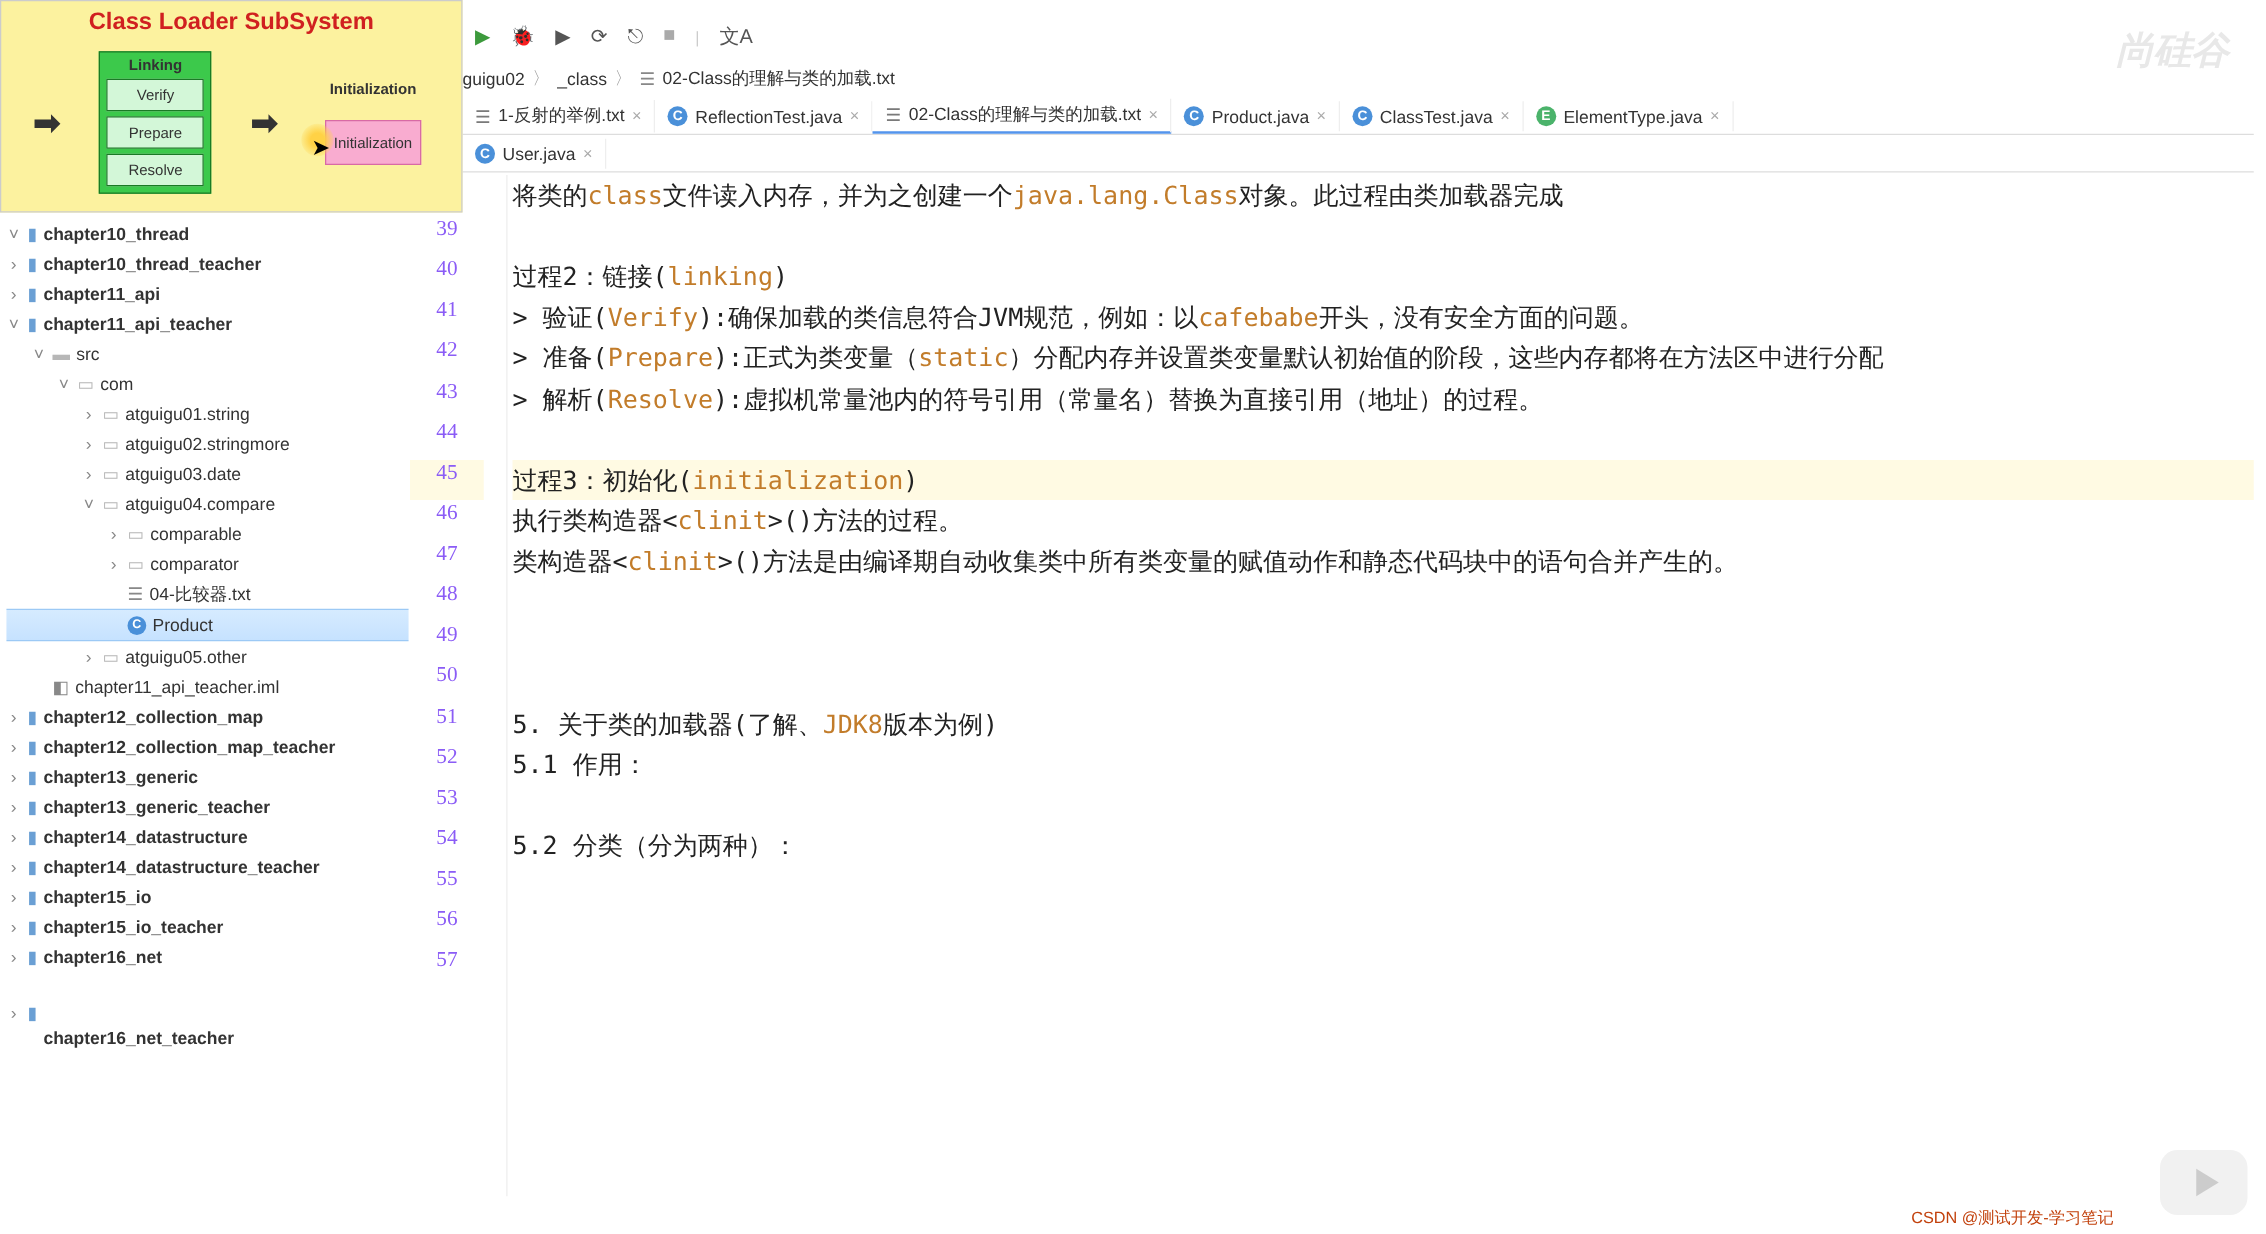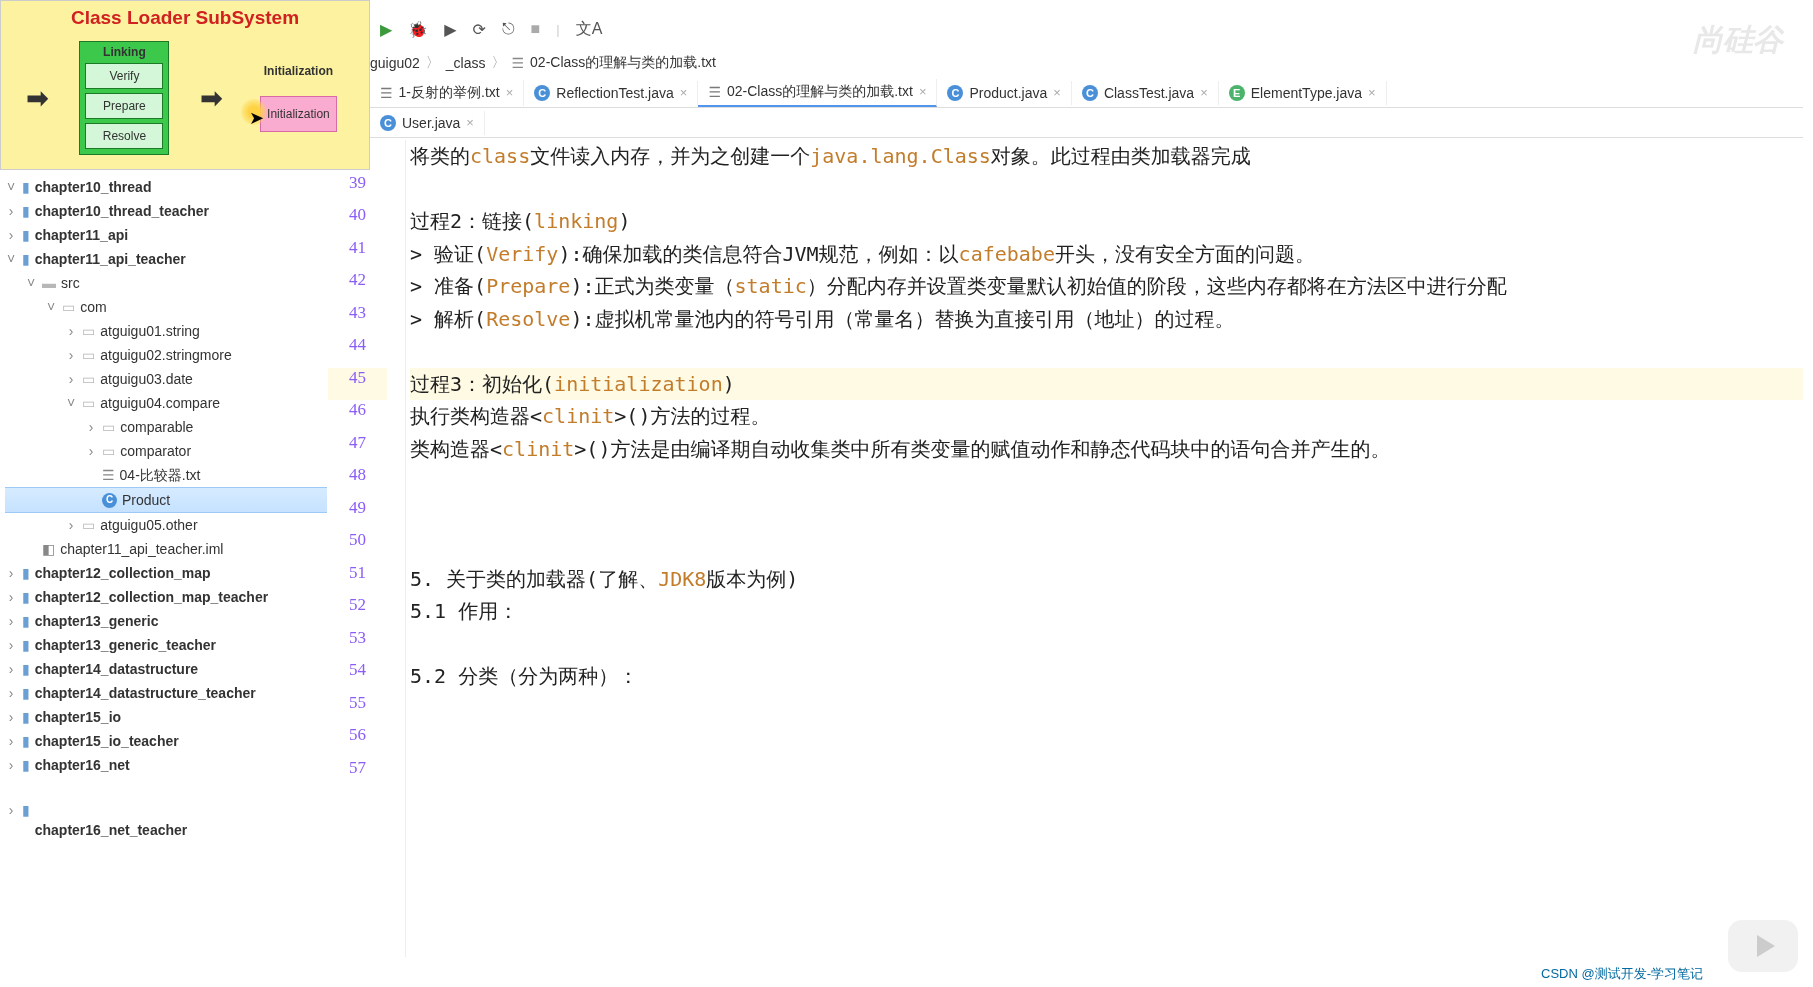--- a/index.html
+++ b/index.html
@@ -60,21 +60,21 @@
 
   
   .gutter { position: absolute; left: 328px; top: 140px; width: 78px; bottom: 30px; background: #fff; border-right: 1px solid #eee; text-align: center; color:#8b5cf6; font-size: 17px; padding-right: 18px; font-family: Liberation Serif, serif; }
   .code { position: absolute; left: 410px; top: 140px; right: 10px; bottom: 30px; font-size: 20px; font-family: "Microsoft YaHei","Consolas",monospace; color:#222; line-height: 32.5px; white-space: pre; }
   .gutter-line, .code-line { height: 32.5px; }
   .code-line.hl { background: #fffae3; }
   .gutter-line.hl { background: #fffae3; }
   .kw { color:#c27c2a; }
 
   .watermark { position:absolute; right:30px; top:20px; font-size:30px; color:#e8e8e8; font-style:italic; font-weight:bold; }
-  .credit { position:absolute; right:110px; bottom:4px; font-size:13px; color:#0369a1; }
+  .credit { position:absolute; right:122px; bottom:4px; font-size:13px; color:#c2410c; }
   .play-wm { position:absolute; right:15px; bottom:15px; width:70px; height:52px; border-radius:14px; background:#f1f1f1; display:flex; align-items:center; justify-content:center; }
   .play-wm::before { content:""; border-left:18px solid #ccc; border-top:11px solid transparent; border-bottom:11px solid transparent; margin-left:6px; }
 </style>
 </head>
 <body>
 
 <div class="diagram">
   <div class="diagram-title">Class Loader SubSystem</div>
   <div class="diagram-row">
     <div class="arrow-big">➡</div>

